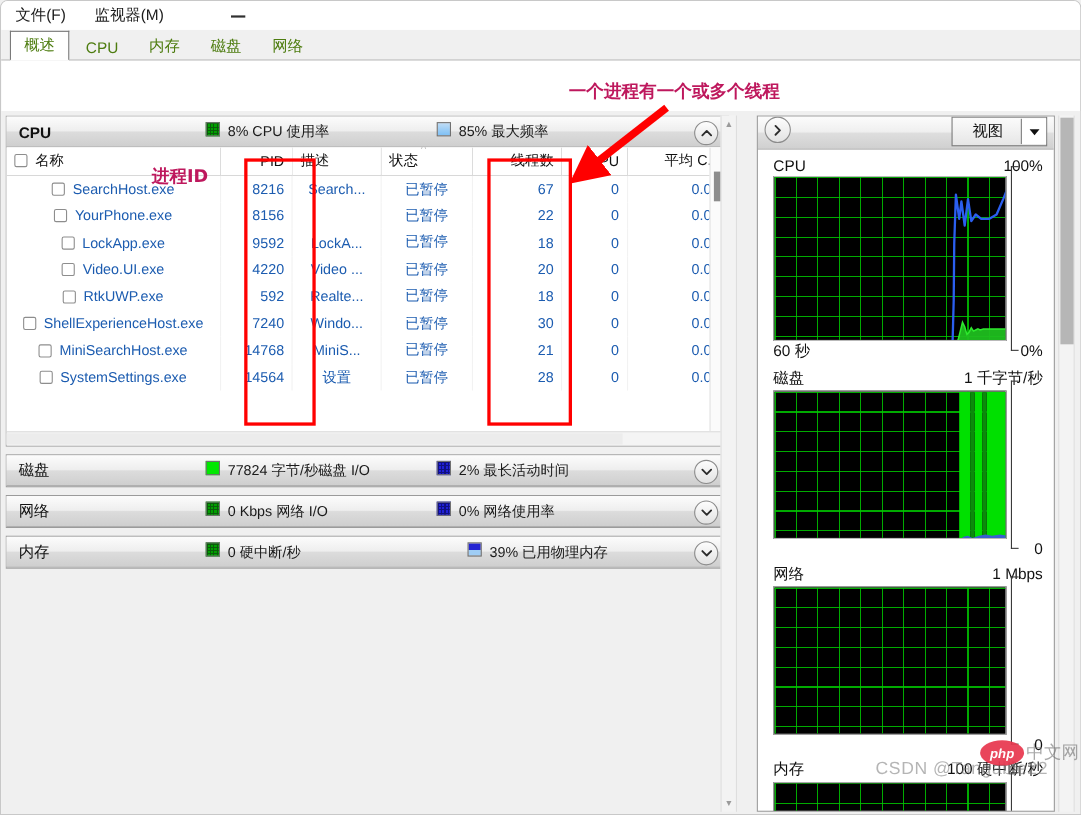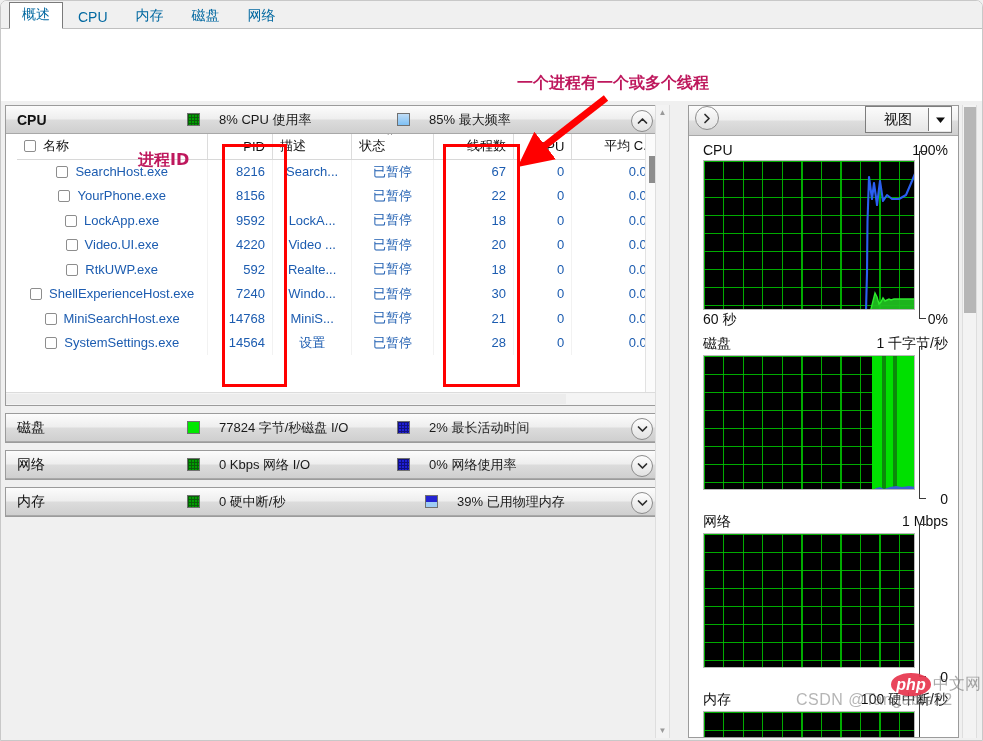--- a/index.html
+++ b/index.html
@@ -65,21 +65,21 @@
   .menu-dash{
     position:absolute;left:209px;top:13px;width:13px;height:1.5px;background:#303030;
   }
 
   
   .tabstrip{
     height:28px;background:#f0f0f0;border-bottom:1px solid #bfbfbf;
     display:flex;align-items:flex-end;padding-left:8px;box-sizing:border-box;
   }
   .tab{
-    font-size:14px;color:#0369a1;padding:3px 12px 4px 12px;margin-right:2px;
+    font-size:14px;color:#4d7c0f;padding:3px 12px 4px 12px;margin-right:2px;
     cursor:default;border:1px solid transparent;border-bottom:none;
     position:relative;top:1px;background:transparent;
   }
   .tab.active{
     background:#ffffff;border:1px solid #7a7a7a;border-bottom:1px solid #ffffff;
   }
 
   
   .content{
     position:absolute;left:0;top:100px;width:983px;height:641px;
@@ -103,21 +103,21 @@
     height:28px;
     background:linear-gradient(to bottom,#fcfcfc 0%,#eeeeee 48%,#dcdcdc 52%,#cfcfcf 100%);
     border-bottom:1px solid #a8a8a8;
     display:flex;align-items:center;position:relative;box-sizing:border-box;
     cursor:default;
   }
   .panel-head .ph-title{
     font-size:14px;font-weight:bold;color:#111;margin-left:11px;width:170px;
   }
   .panel-head.collapsed .ph-title{font-weight:normal;}
-  .stat{display:flex;align-items:center;font-size:13px;color:#1a1a1a;gap:12px;}
+  .stat{display:flex;align-items:flex-start;font-size:13px;color:#1a1a1a;}
   .stat .sw{width:13px;height:13px;margin-right:7px;border:1px solid #707070;box-sizing:border-box;}
   .sw.green-grid{
     background:
       repeating-linear-gradient(to right,#0a5c0a 0 1px,transparent 1px 3px),
       repeating-linear-gradient(to bottom,#0a5c0a 0 1px,transparent 1px 3px),
       #00a000;
   }
   .sw.green-solid{background:#00e800;}
   .sw.blue-light{background:linear-gradient(to bottom,#bfdcf5 0%,#7ec0f5 100%);}
   .sw.blue-grid{
@@ -129,21 +129,21 @@
   .sw.blue-mem{background:linear-gradient(to bottom,#2323d2 0%,#2323d2 55%,#9fcdf5 55%,#9fcdf5 100%);}
   .chev{
     position:absolute;right:9px;top:4px;width:20px;height:20px;border-radius:50%;
     border:1px solid #8c8c8c;
     background:linear-gradient(to bottom,#fdfdfd,#e2e2e2);
     display:flex;align-items:center;justify-content:center;cursor:default;
   }
   .chev svg{display:block;}
 
   
-  .table-wrap{position:relative;height:258px;overflow:hidden;background:#fff;padding-left:11px;}
+  .table-wrap{position:relative;height:258px;overflow:hidden;background:#fff;}
   .tbl{width:100%;border-collapse:collapse;table-layout:fixed;}
   .tbl th{
     height:25px;font-size:13px;font-weight:normal;color:#111;
     background:#ffffff;border-right:1px solid #dcdcdc;border-bottom:1px solid #d8d8d8;
     text-align:right;padding:0 7px;box-sizing:border-box;position:relative;cursor:default;
     vertical-align:middle;
   }
   .tbl th.lft{text-align:left;}
   .tbl td{
     height:24.5px;font-size:13px;color:#1c5cb0;padding:0 7px;box-sizing:border-box;
@@ -257,31 +257,36 @@
   
   .wm{position:absolute;pointer-events:none;}
   .wm-csdn{
     color:rgba(120,120,120,0.55);font-size:16px;letter-spacing:0.5px;
   }
   .wm-php{
     display:flex;align-items:center;
   }
   .wm-php .bubble{
     width:40px;height:23px;border-radius:50%;background:#e8384f;color:#fff;
-    font-size:16px;font-style:italic;font-weight:bold;
+    font-size:12px;font-style:italic;font-weight:bold;
     display:flex;align-items:center;justify-content:center;opacity:0.93;
   }
   .wm-php .zw{color:rgba(110,110,110,0.6);font-size:16px;margin-left:2px;}
 </style>
 </head>
 <body>
 
 <div class="win">
 
 
+  <div class="menubar">
+    <span class="menuitem">文件(F)</span>
+    <span class="menuitem">监视器(M)</span>
+    <span class="menu-dash"></span>
+  </div>
 
   <div class="tabstrip">
     <div class="tab active">概述</div>
     <div class="tab">CPU</div>
     <div class="tab">内存</div>
     <div class="tab">磁盘</div>
     <div class="tab">网络</div>
   </div>
 
   <div class="content">

